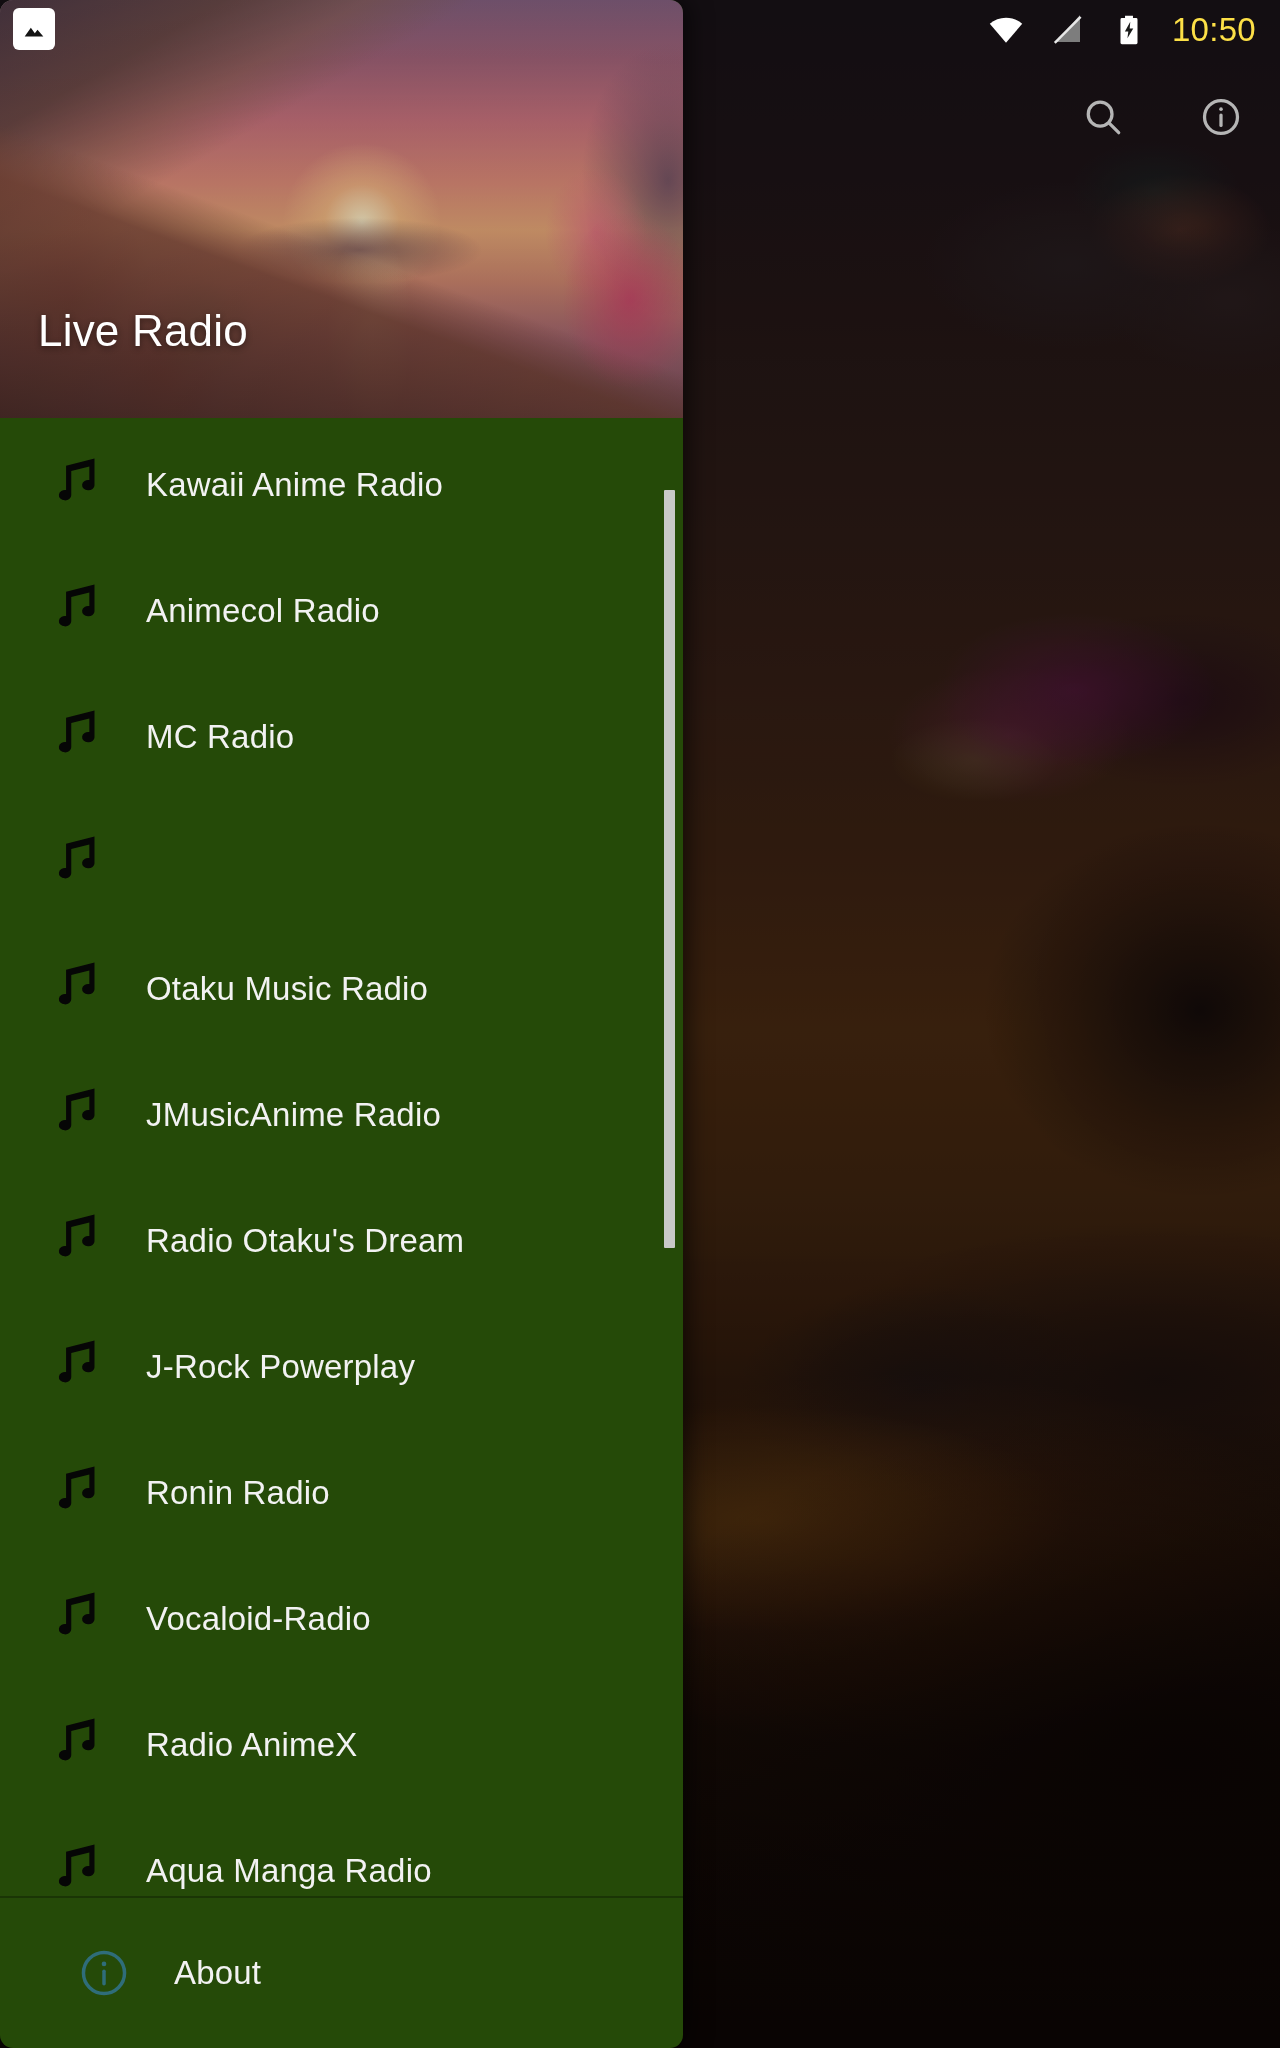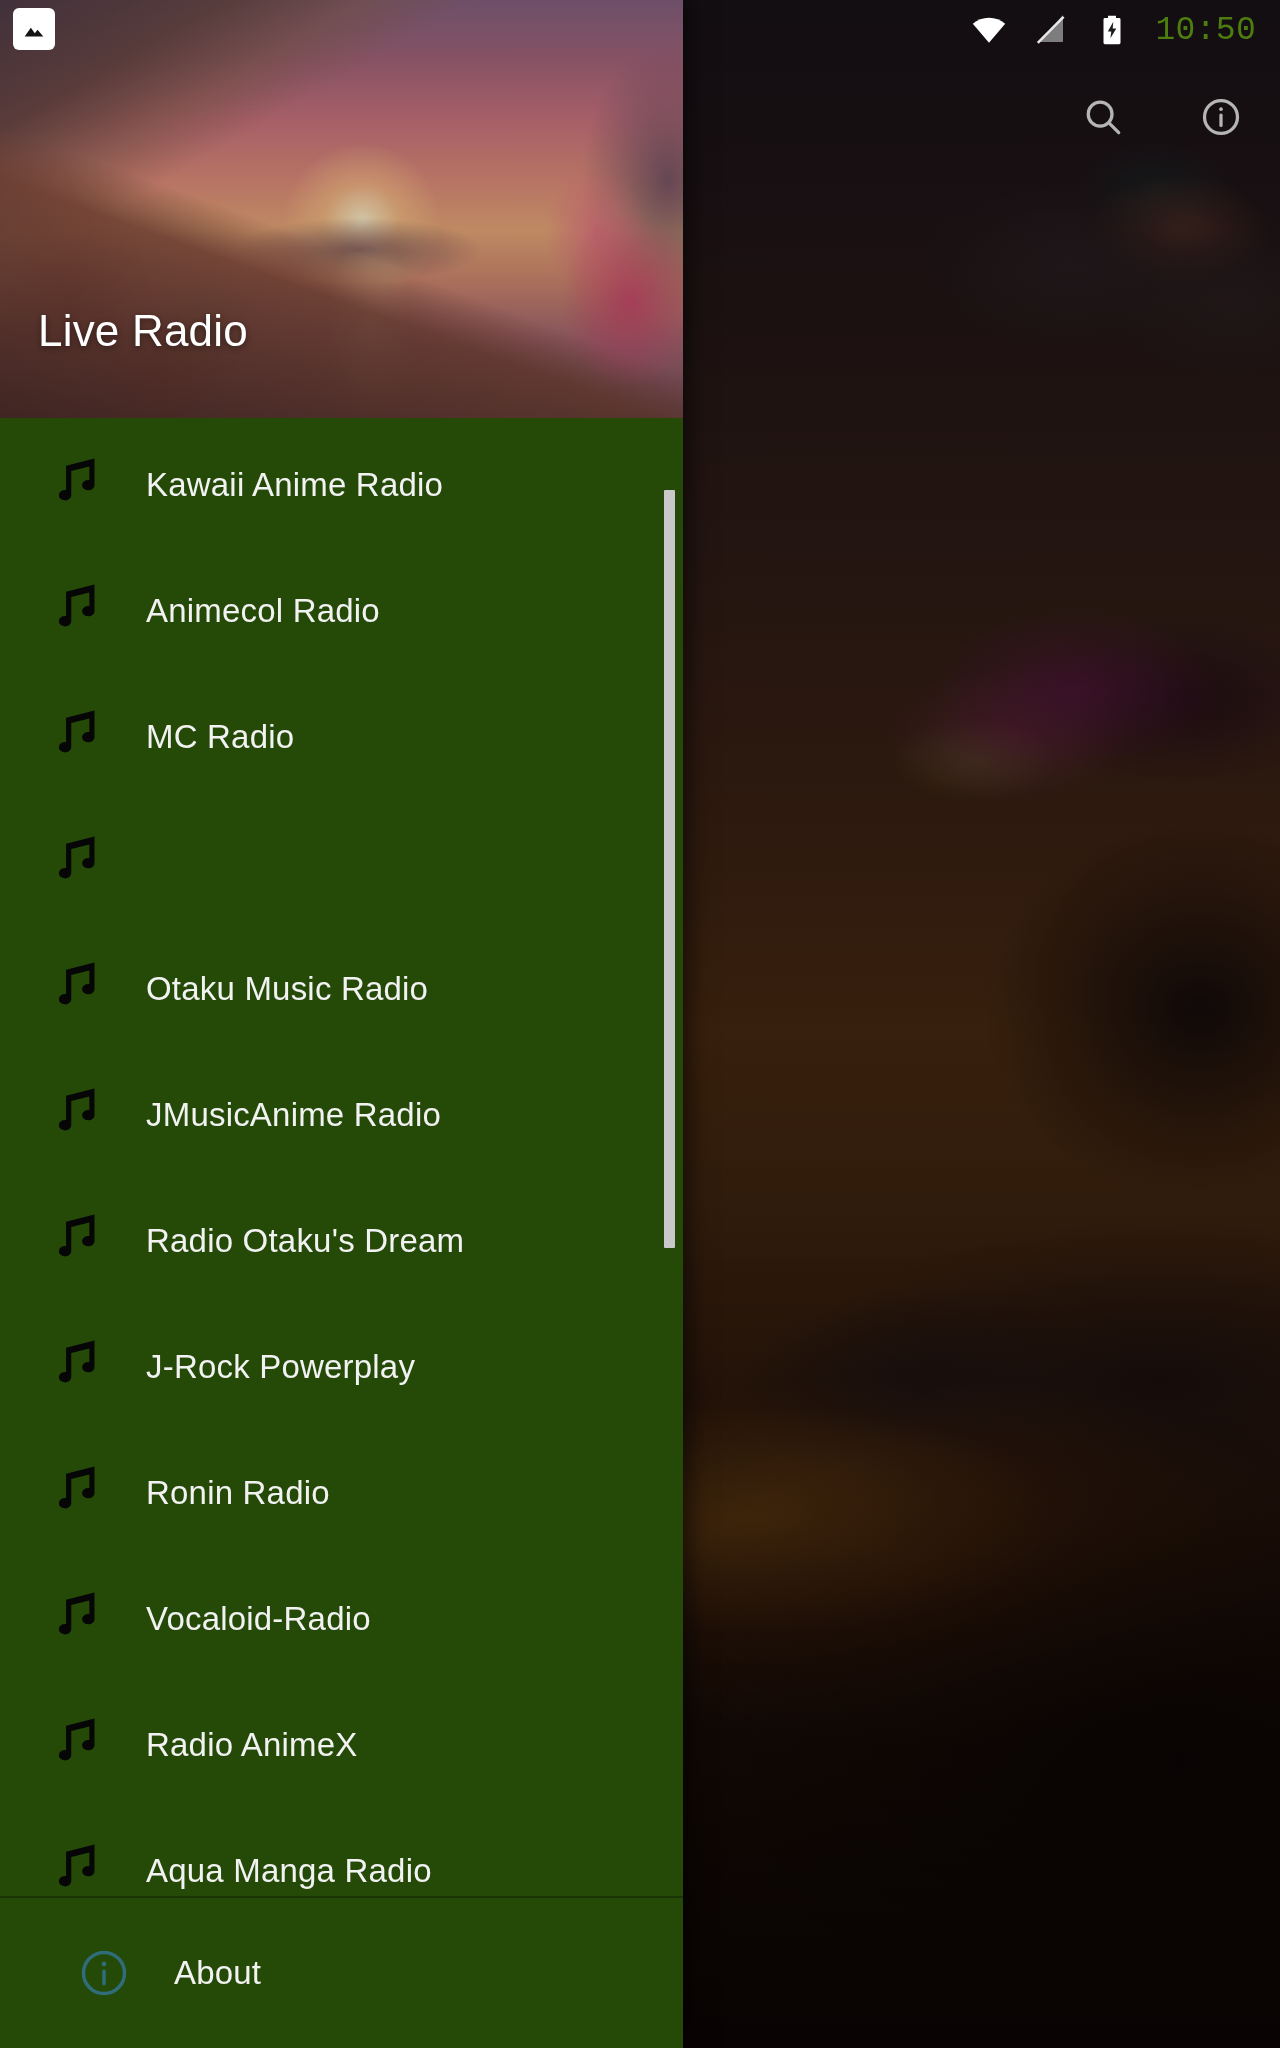--- a/index.html
+++ b/index.html
@@ -67,21 +67,21 @@
     position:absolute; left:0; top:0; width:1280px; height:60px;
     z-index:60;
     display:flex; align-items:center; justify-content:flex-end;
     padding-right:24px;
     color:#fff;
   }
   .status-bar .sb-left{ flex:1; }
   .sb-icon{ display:inline-flex; align-items:center; justify-content:center; margin-left:26px; }
   .sb-clock{
     margin-left:26px;
-    font-size:33px; letter-spacing:.3px; color:#4d7c0f;font-family:Liberation Mono, monospace;
+    font-size:33px; letter-spacing:.3px; color:#fde047;
   }
 
   
   .toolbar{
     position:absolute; left:0; top:60px; width:1280px; height:118px;
     z-index:55;
     display:flex; align-items:center; justify-content:flex-end;
   }
   .toolbar-btn{
     width:118px; height:118px;
@@ -90,20 +90,21 @@
 
   
   .drawer{
     position:absolute; left:0; top:0;
     width:683px; height:2048px;
     z-index:70;
     background:#254A08;
     display:flex; flex-direction:column;
     overflow:hidden;
     box-shadow:6px 0 22px rgba(0,0,0,.55);
+    border-radius:13px;
   }
 
   
   .drawer-header{
     position:relative;
     width:683px; height:418px;
     flex:0 0 418px;
     overflow:hidden;
   }
   .dh-art{

